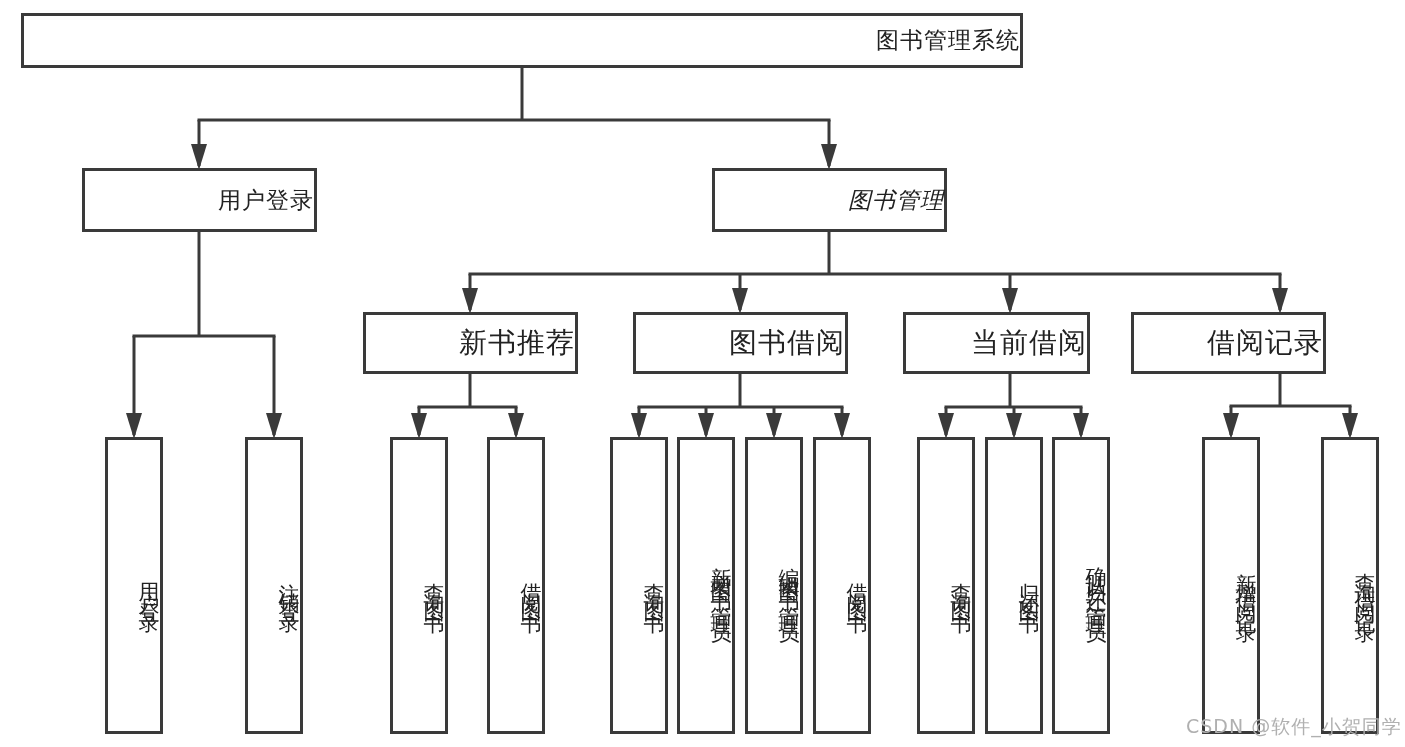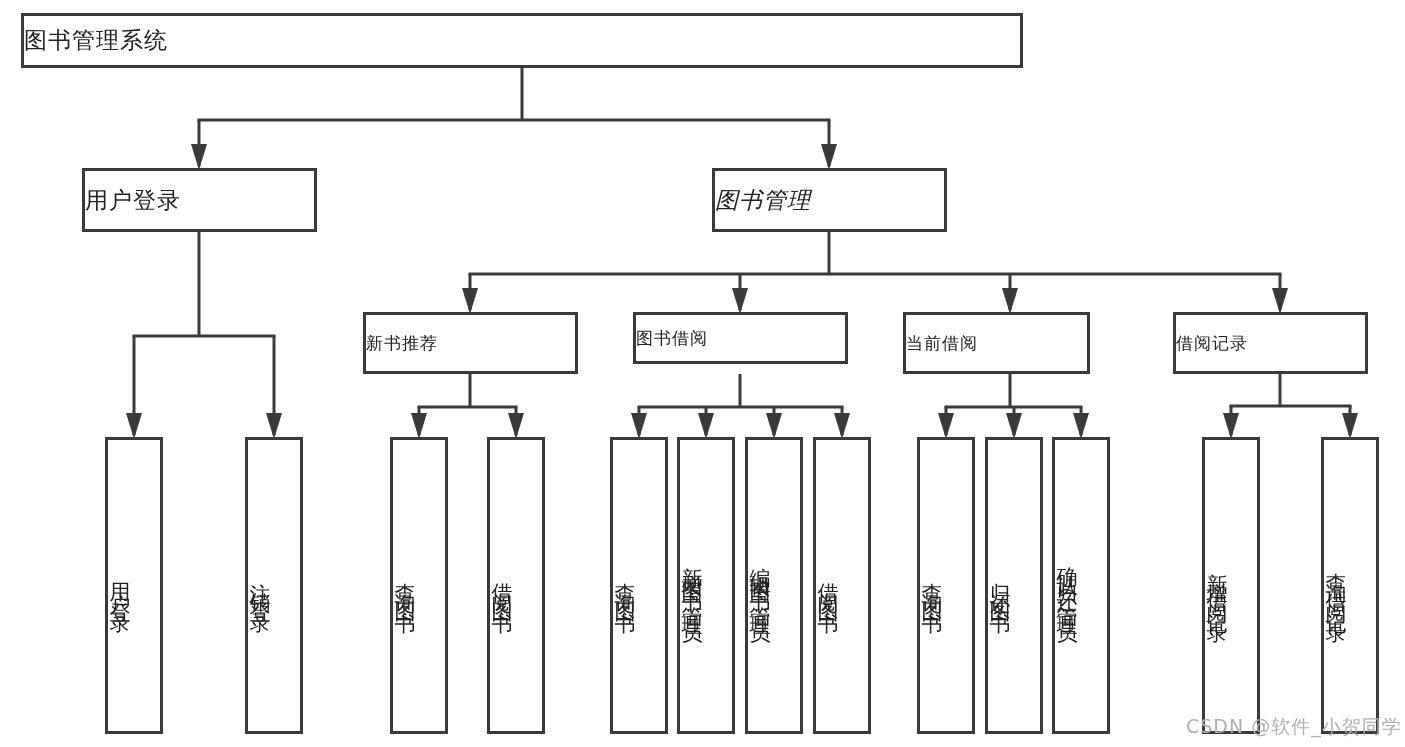--- a/index.html
+++ b/index.html
@@ -5,25 +5,25 @@
   html, body { margin:0; padding:0; background:#ffffff; }
   #canvas {
     position:relative; width:1405px; height:747px; overflow:hidden;
     background:#ffffff;
     font-family:"DejaVu Sans", sans-serif;
   }
   #connectors { position:absolute; left:0; top:0; z-index:1; }
   .box {
     position:absolute; box-sizing:border-box; z-index:2;
     background:#ffffff; border:3px solid #3a3a3a;
-    display:flex; align-items:center; justify-content:flex-start;
+    display:flex; align-items:center; justify-content:flex-end;
     color:#222222;
   }
   .hlabel { font-size:23px; letter-spacing:1px; white-space:nowrap; }
-  .lv3 .hlabel { font-size:17px; }
+  .lv3 .hlabel { font-size:28px; }
   .vtext {
     writing-mode:vertical-rl; text-orientation:mixed;
     font-size:21px; letter-spacing:10px; line-height:1.1;
     white-space:nowrap;
   }
   .vtext.long { letter-spacing:8px; }
   #watermark {
     position:absolute; z-index:3; left:1186px; top:714px;
     font-size:19px; color:#b0b0b0; letter-spacing:1px; white-space:nowrap;
   }
@@ -109,27 +109,27 @@
   <div class="box" style="left:82px; top:168px; width:235px; height:64px;">
     <span class="hlabel">用户登录</span>
   </div>
   <div class="box" style="left:712px; top:168px; width:235px; height:64px;font-style:italic;">
     <span class="hlabel">图书管理</span>
   </div>
 
   <div class="box lv3" style="left:363px; top:312px; width:215px; height:62px;">
     <span class="hlabel">新书推荐</span>
   </div>
-  <div class="box lv3" style="left:633px; top:312px; width:215px; height:52px;">
+  <div class="box lv3" style="left:633px; top:312px; width:215px; height:62px;">
     <span class="hlabel">图书借阅</span>
   </div>
   <div class="box lv3" style="left:903px; top:312px; width:187px; height:62px;">
     <span class="hlabel">当前借阅</span>
   </div>
-  <div class="box lv3" style="left:1173px; top:312px; width:195px; height:62px;">
+  <div class="box lv3" style="left:1131px; top:312px; width:195px; height:62px;">
     <span class="hlabel">借阅记录</span>
   </div>
 
   <div class="box" style="left:105px; top:437px; width:58px; height:297px;">
     <span class="vtext">用户登录</span>
   </div>
   <div class="box" style="left:245px; top:437px; width:58px; height:297px;">
     <span class="vtext">注销登录</span>
   </div>
 

